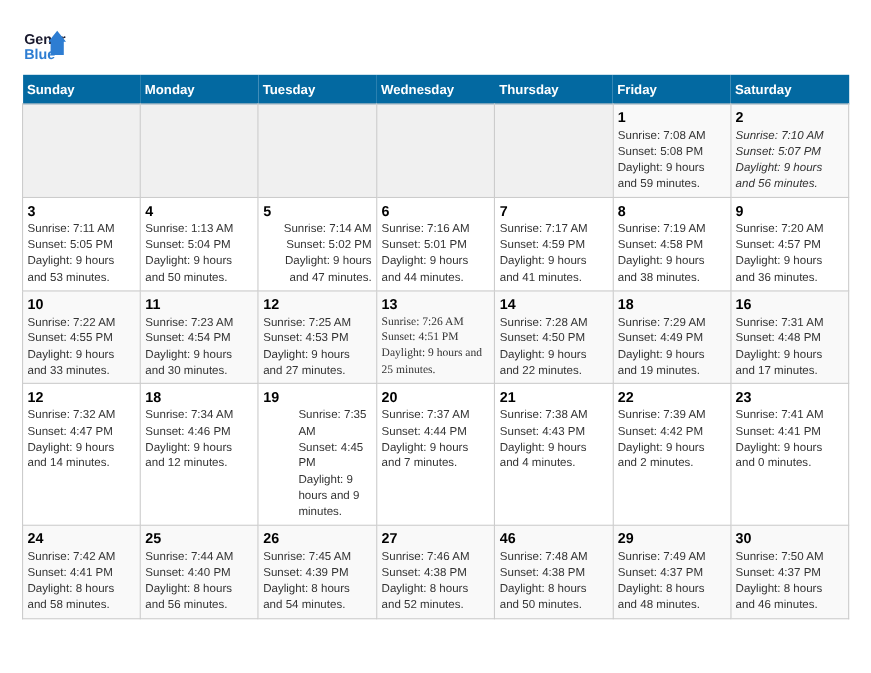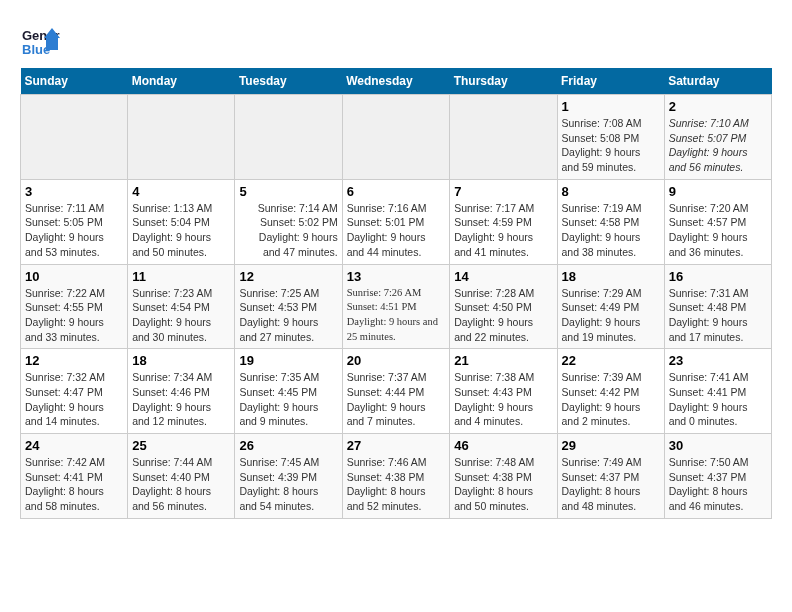--- a/index.html
+++ b/index.html
@@ -223,21 +223,21 @@
 Daylight: 9 hours and 14 minutes.</div>
         </td>
         <td>
           <span class="day-num">18</span>
           <div class="day-info" style="white-space: pre-wrap;">Sunrise: 7:34 AM
 Sunset: 4:46 PM
 Daylight: 9 hours and 12 minutes.</div>
         </td>
         <td>
           <span class="day-num">19</span>
-          <div class="day-info" style="white-space: pre-wrap;">Sunrise: 7:35 AM
+          <div class="day-info" style="white-space: pre-wrap; margin-left: 32px;">Sunrise: 7:35 AM
 Sunset: 4:45 PM
 Daylight: 9 hours and 9 minutes.</div>
         </td>
         <td>
           <span class="day-num">20</span>
           <div class="day-info" style="white-space: pre-wrap;">Sunrise: 7:37 AM
 Sunset: 4:44 PM
 Daylight: 9 hours and 7 minutes.</div>
         </td>
         <td>

